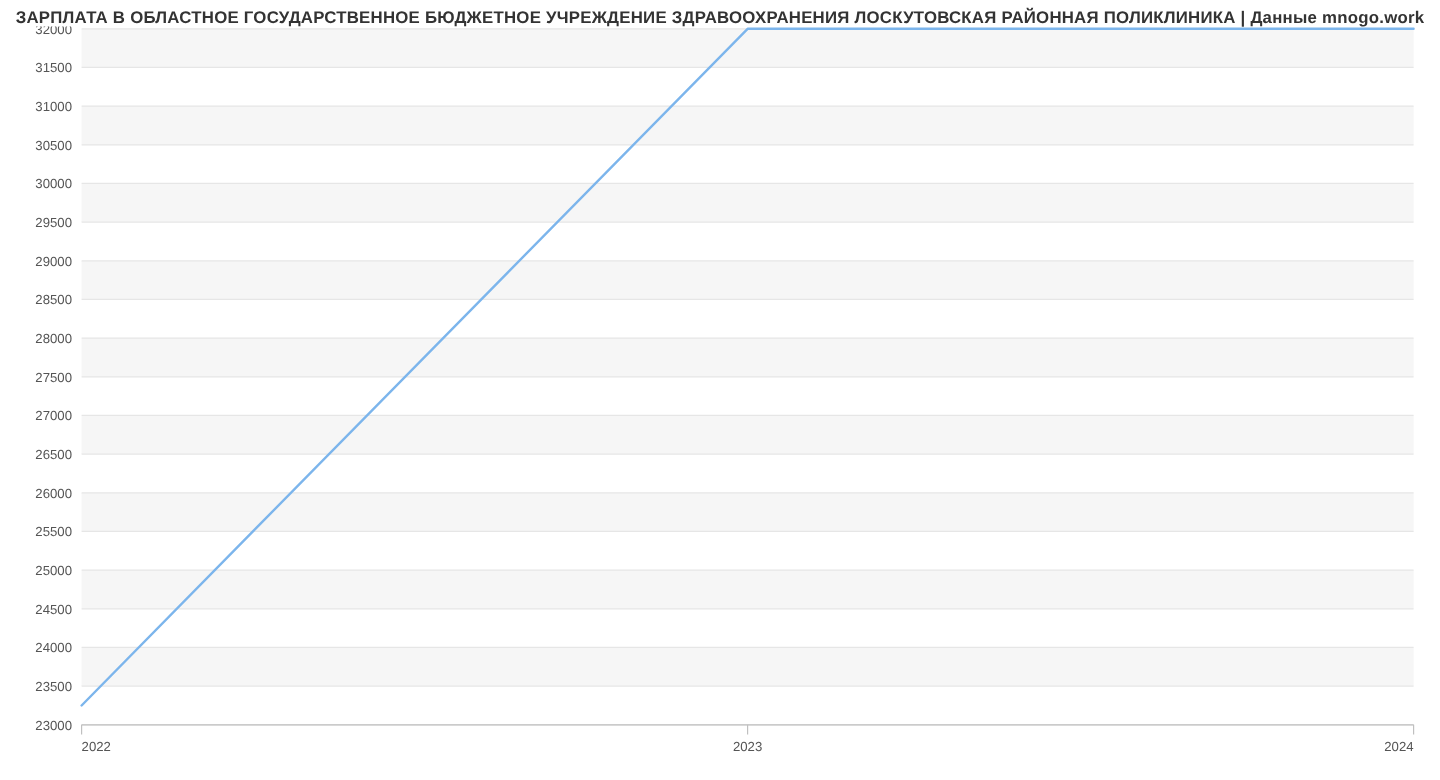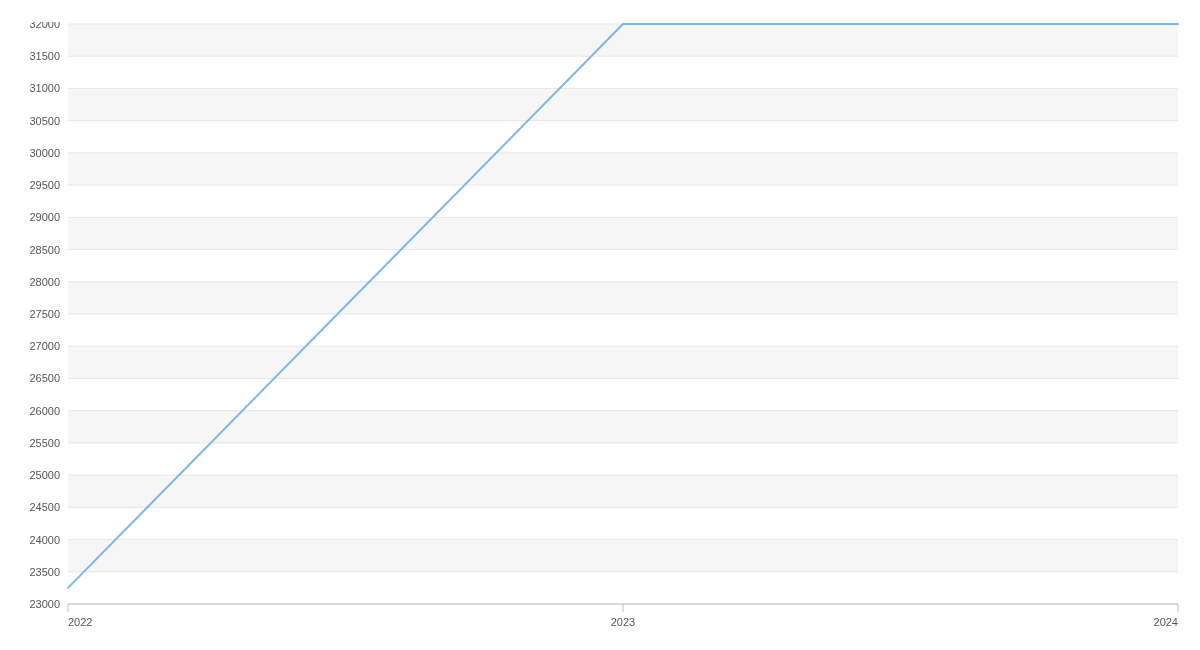--- a/index.html
+++ b/index.html
@@ -57,20 +57,21 @@
     stroke: #7cb5ec;
     stroke-width: 2;
     stroke-linejoin: round;
     stroke-linecap: round;
   }
 </style>
 </head>
 <body>
 
 <div class="chart-wrap">
+  <div class="title">ЗАРПЛАТА В ОБЛАСТНОЕ ГОСУДАРСТВЕННОЕ БЮДЖЕТНОЕ УЧРЕЖДЕНИЕ ЗДРАВООХРАНЕНИЯ ЛОСКУТОВСКАЯ РАЙОННАЯ ПОЛИКЛИНИКА | Данные mnogo.work</div>
   <div class="plot" style="left: 18px; top: 22px;">
     <svg id="chart-svg" width="1170" height="620" viewBox="-50 -2 1170 620">
         <rect x="0" y="515.56" width="1110" height="32.22" class="band"></rect>
         <rect x="0" y="451.11" width="1110" height="32.22" class="band"></rect>
         <rect x="0" y="386.67" width="1110" height="32.22" class="band"></rect>
         <rect x="0" y="322.22" width="1110" height="32.22" class="band"></rect>
         <rect x="0" y="257.78" width="1110" height="32.22" class="band"></rect>
         <rect x="0" y="193.33" width="1110" height="32.22" class="band"></rect>
         <rect x="0" y="128.89" width="1110" height="32.22" class="band"></rect>
         <rect x="0" y="64.44" width="1110" height="32.22" class="band"></rect>

